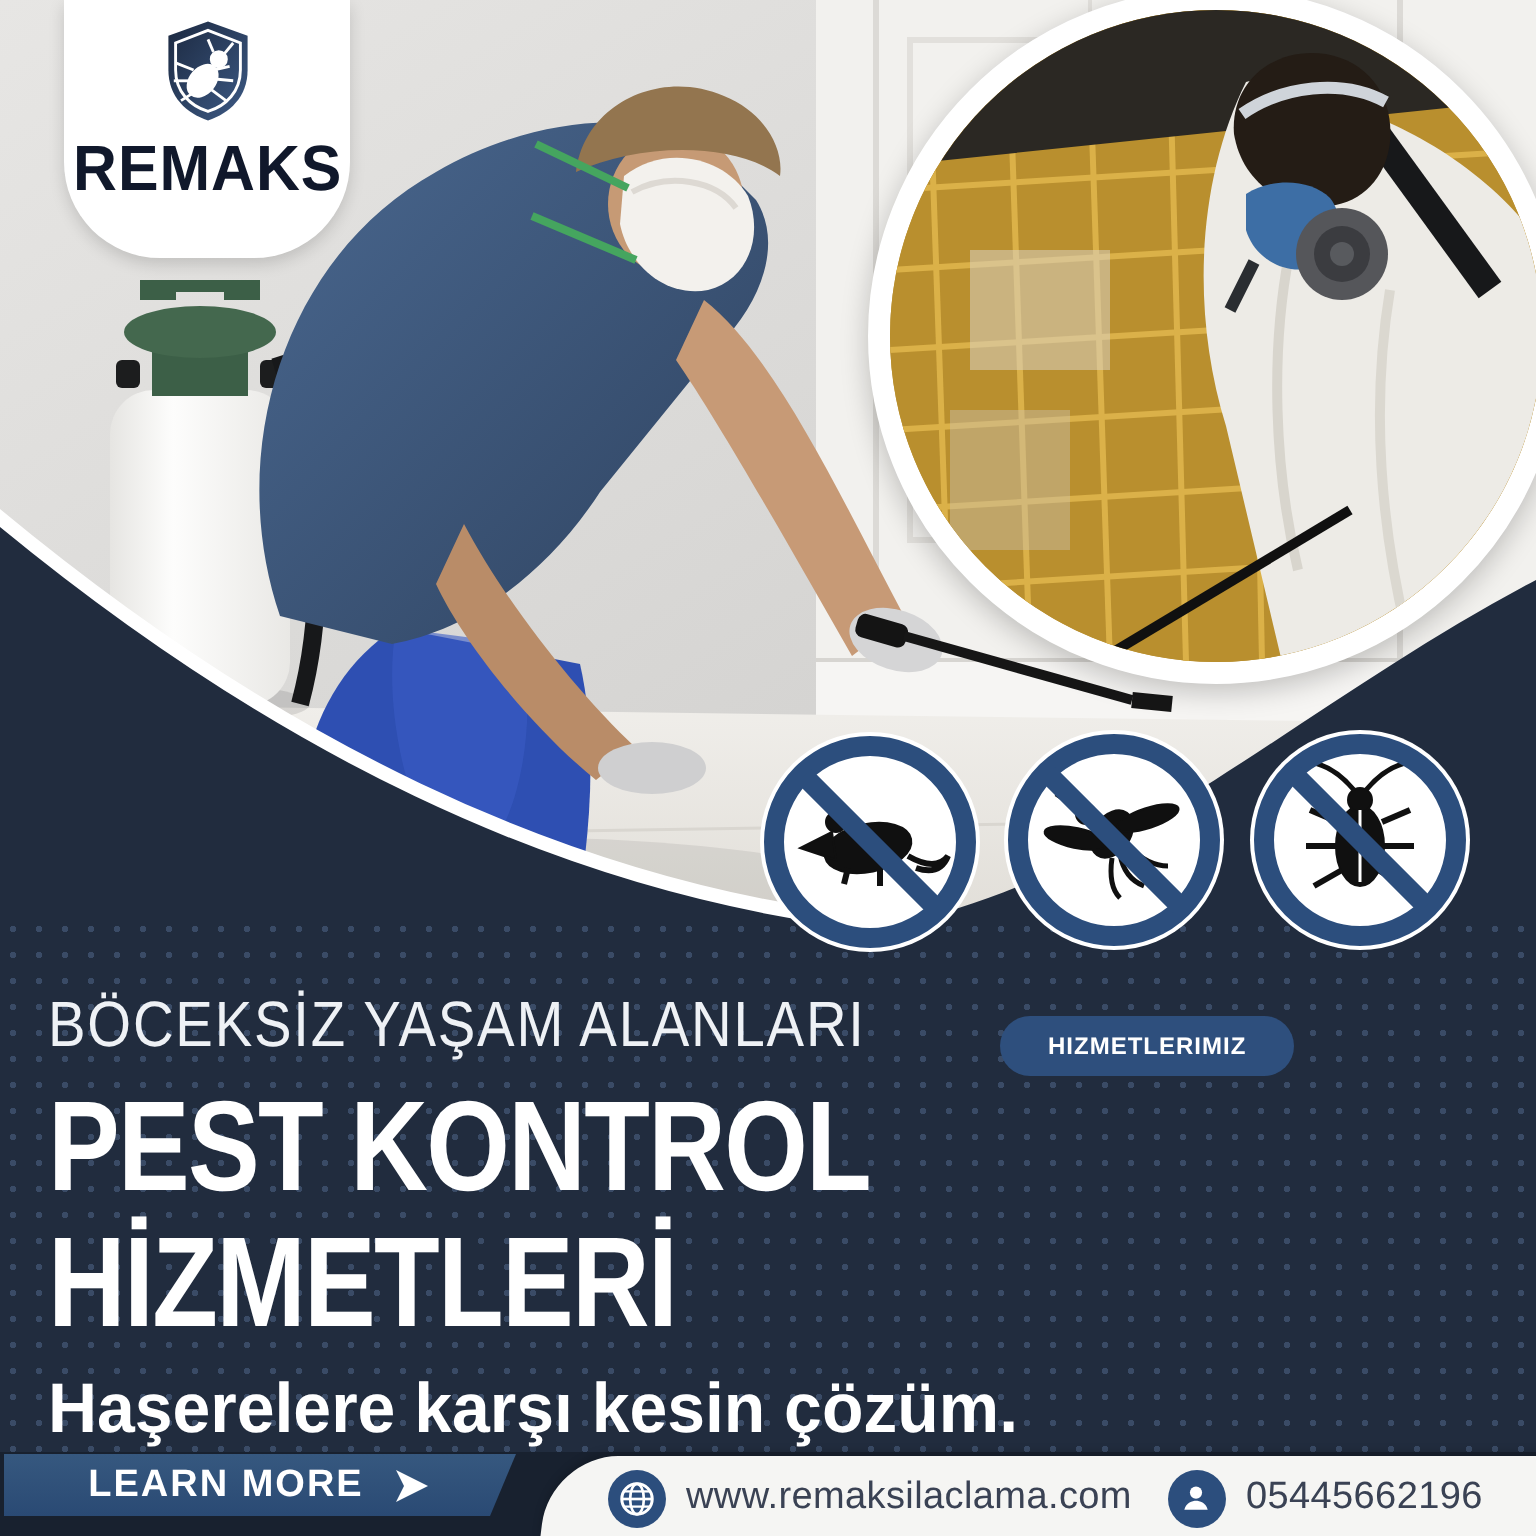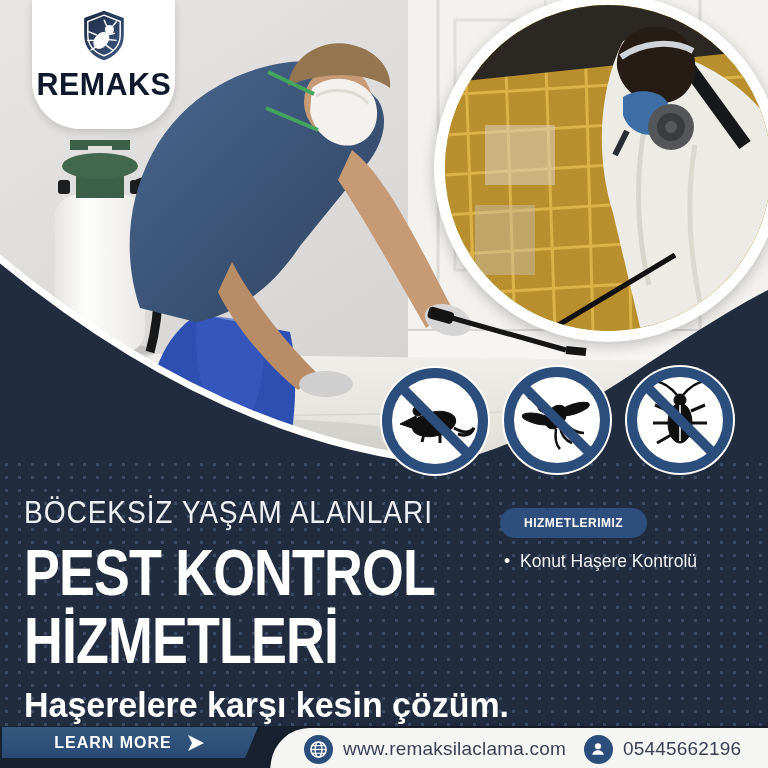--- a/index.html
+++ b/index.html
@@ -48,21 +48,21 @@
   .svc-badge{display:inline-block;background:#2e4f7d;color:#fff;font-weight:bold;
     font-size:12px;letter-spacing:.5px;padding:8px 24px;border-radius:18px;}
   .svc-list{list-style:none;margin:13px 0 0 4px;padding:0;color:#f2f3f5;font-size:17.5px;}
   .svc-list li{margin-bottom:7px;padding-left:16px;position:relative;white-space:nowrap;}
   .svc-list li::before{content:"•";position:absolute;left:0;top:0;color:#fff;}
 
   
   .footer-dark{position:absolute;left:0;bottom:0;width:768px;height:42px;background:#18212f;}
   .learn-more{position:absolute;left:2px;top:727px;width:256px;height:31px;border:none;
     background:linear-gradient(#36587f,#2a4a74);color:#fff;font-family:inherit;
-    font-weight:bold;font-size:16px;letter-spacing:1px;display:flex;align-items:center;
+    font-weight:bold;font-size:19px;letter-spacing:1px;display:flex;align-items:center;
     justify-content:center;gap:14px;cursor:pointer;
     clip-path:polygon(0 0,100% 0,calc(100% - 13px) 100%,0 100%);}
   .contact-strip{position:absolute;left:270px;top:728px;width:520px;height:42px;
     background:#f5f5f3;border-top-left-radius:34px;transform:skewX(-7deg);
     transform-origin:bottom left;box-shadow:0 -2px 5px rgba(0,0,0,.18);}
   .contact-inner{transform:skewX(7deg);transform-origin:bottom left;height:100%;
     display:flex;align-items:center;gap:10px;padding-left:34px;color:#3a4254;font-size:19px;}
   .contact-inner .txt{letter-spacing:.2px;}
   .icon-circle{width:29px;height:29px;border-radius:50%;background:#2c4e7d;display:flex;
     align-items:center;justify-content:center;flex:0 0 auto;}
@@ -283,21 +283,20 @@
   <div class="hero">
     <div class="eyebrow">BÖCEKSİZ YAŞAM ALANLARI</div>
     <div class="title">PEST KONTROL</div>
     <div class="title l2">HİZMETLERİ</div>
     <div class="subtitle">Haşerelere karşı kesin çözüm.</div>
   </div>
 
   <div class="services">
     <span class="svc-badge">HIZMETLERIMIZ</span>
     <ul class="svc-list">
-      <li>Konut Haşere Kontrolü</li>
     </ul>
   </div>
 
   <div class="footer-dark"></div>
 
   <button class="learn-more">
     <span>LEARN MORE</span>
     <svg width="20" height="18" viewBox="0 0 20 18">
       <path d="M2,1 L18,9 L2,17 L6,9 Z" fill="#ffffff"></path>
     </svg>

